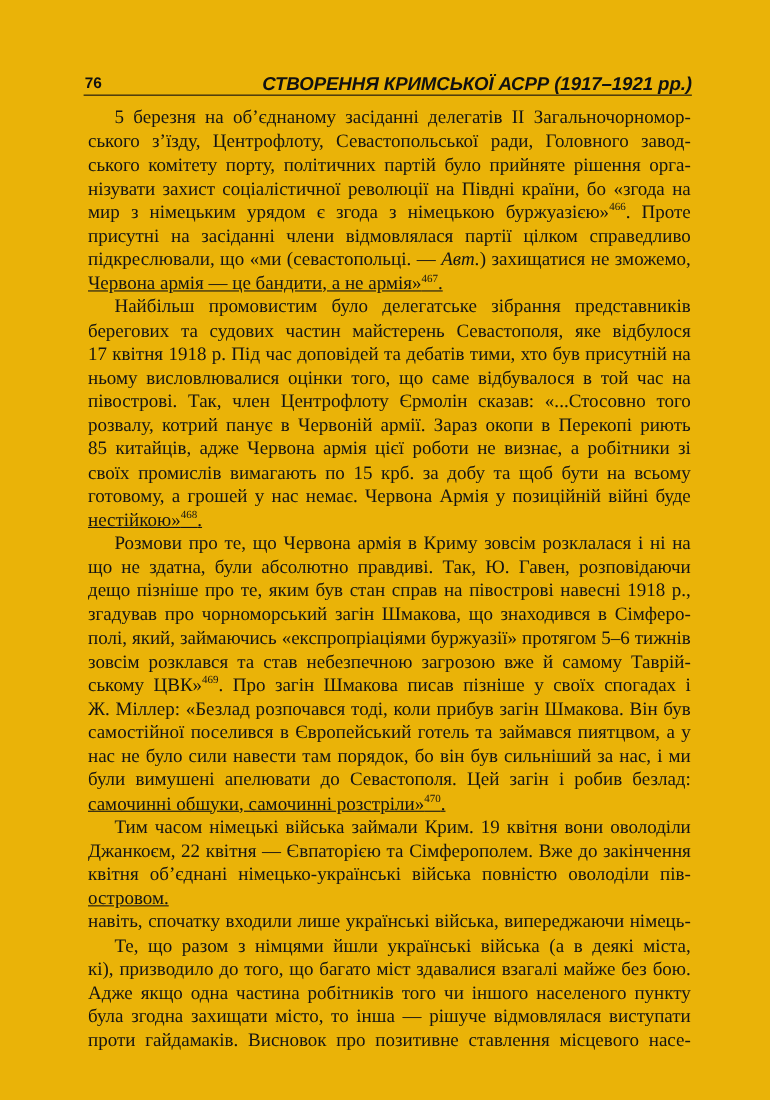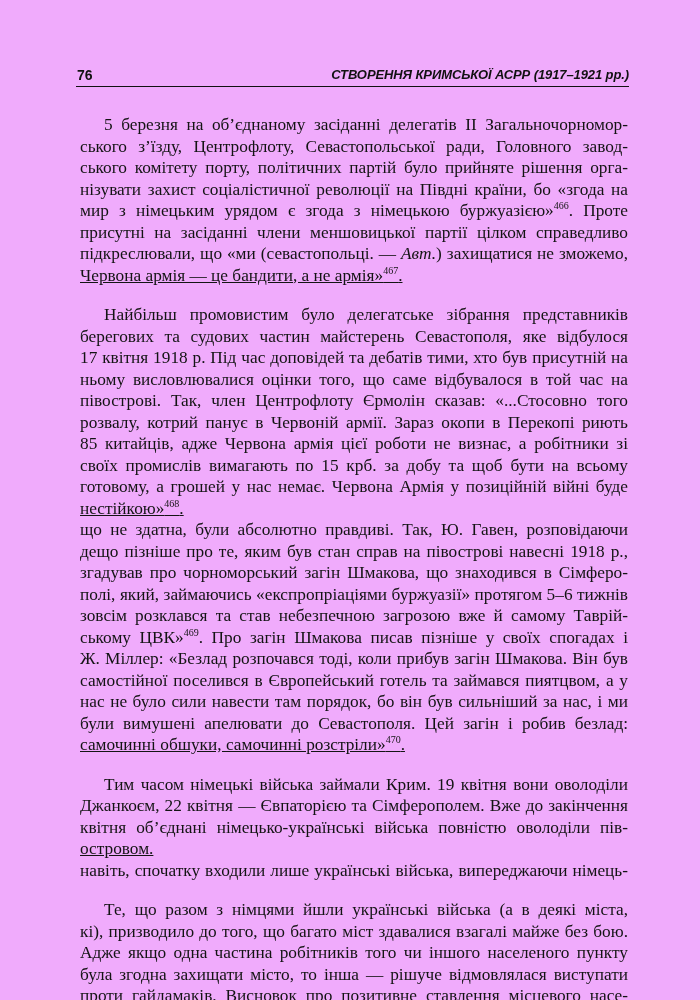--- a/index.html
+++ b/index.html
@@ -1,54 +1,55 @@
 <!DOCTYPE html>
 <html><head>
 <meta charset="utf-8">
 <style>
   html, body { margin: 0; padding: 0; background: #ffffff; }
   body { width: 700px; height: 1000px; position: relative; overflow: hidden; }
-  .page { position: absolute; left: 0; top: 0; width: 700px; height: 1000px; background: #f0abfc; }
+  .page { position: absolute; left: 0; top: 0; width: 700px; height: 1000px; background: #eab308; }
   .header { position: absolute; left: 76px; top: 66px; width: 553px; height: 20px; border-bottom: 1.5px solid #111; }
   .page-num { position: absolute; left: 1px; top: 1px; font-family: "Liberation Sans", sans-serif; font-weight: bold; font-size: 14px; color: #111; }
-  .running-title { position: absolute; right: 0; top: 1px; font-family: "Liberation Sans", sans-serif; font-style: italic; font-weight: bold; font-size: 13px; color: #111; letter-spacing: -0.1px; }
+  .running-title { position: absolute; right: 0; top: 1px; font-family: "Liberation Sans", sans-serif; font-style: italic; font-weight: bold; font-size: 17px; color: #111; letter-spacing: -0.1px; }
   .body { position: absolute; left: 80px; top: 96px; width: 548px; }
   .line { display: block; height: 21.5px; line-height: 21.5px; font-family: "Liberation Serif", serif; font-size: 17.3px; color: #141414; text-align: justify; text-align-last: justify; white-space: nowrap; }
   .line.last { text-align-last: left; text-decoration: underline; }
-  .line.indent { padding-left: 24px; margin-top: 18px; }
+  .line.indent { padding-left: 24px; }
   sup { font-size: 10px; line-height: 0; vertical-align: 7px; }
   i { font-style: italic; }
 </style>
 </head>
 <body>
 
 <div class="page">
   <div class="header">
     <span class="page-num">76</span>
     <span class="running-title">СТВОРЕННЯ КРИМСЬКОЇ АСРР (1917–1921 рр.)</span>
   </div>
   <div class="body" id="body">
       <span class="line indent">5 березня на об’єднаному засіданні делегатів ІІ Загальночорномор-</span>
       <span class="line">ського з’їзду, Центрофлоту, Севастопольської ради, Головного завод-</span>
       <span class="line">ського комітету порту, політичних партій було прийняте рішення орга-</span>
       <span class="line">нізувати захист соціалістичної революції на Півдні країни, бо «згода на</span>
       <span class="line">мир з німецьким урядом є згода з німецькою буржуазією»<sup>466</sup>. Проте</span>
-      <span class="line">присутні на засіданні члени меншовицької партії цілком справедливо</span>
+      <span class="line">присутні на засіданні члени відмовлялася партії цілком справедливо</span>
       <span class="line">підкреслювали, що «ми (севастопольці. — <i>Авт.</i>) захищатися не зможемо,</span>
       <span class="line last">Червона армія — це бандити, а не армія»<sup>467</sup>.</span>
       <span class="line indent">Найбільш промовистим було делегатське зібрання представників</span>
       <span class="line">берегових та судових частин майстерень Севастополя, яке відбулося</span>
       <span class="line">17 квітня 1918 р. Під час доповідей та дебатів тими, хто був присутній на</span>
       <span class="line">ньому висловлювалися оцінки того, що саме відбувалося в той час на</span>
       <span class="line">півострові. Так, член Центрофлоту Єрмолін сказав: «...Стосовно того</span>
       <span class="line">розвалу, котрий панує в Червоній армії. Зараз окопи в Перекопі риють</span>
       <span class="line">85 китайців, адже Червона армія цієї роботи не визнає, а робітники зі</span>
       <span class="line">своїх промислів вимагають по 15 крб. за добу та щоб бути на всьому</span>
       <span class="line">готовому, а грошей у нас немає. Червона Армія у позиційній війні буде</span>
       <span class="line last">нестійкою»<sup>468</sup>.</span>
+      <span class="line indent">Розмови про те, що Червона армія в Криму зовсім розклалася і ні на</span>
       <span class="line">що не здатна, були абсолютно правдиві. Так, Ю. Гавен, розповідаючи</span>
       <span class="line">дещо пізніше про те, яким був стан справ на півострові навесні 1918 р.,</span>
       <span class="line">згадував про чорноморський загін Шмакова, що знаходився в Сімферо-</span>
       <span class="line">полі, який, займаючись «експропріаціями буржуазії» протягом 5–6 тижнів</span>
       <span class="line">зовсім розклався та став небезпечною загрозою вже й самому Таврій-</span>
       <span class="line">ському ЦВК»<sup>469</sup>. Про загін Шмакова писав пізніше у своїх спогадах і</span>
       <span class="line">Ж. Міллер: «Безлад розпочався тоді, коли прибув загін Шмакова. Він був</span>
       <span class="line">самостійної поселився в Європейський готель та займався пиятцвом, а у</span>
       <span class="line">нас не було сили навести там порядок, бо він був сильніший за нас, і ми</span>
       <span class="line">були вимушені апелювати до Севастополя. Цей загін і робив безлад:</span>

